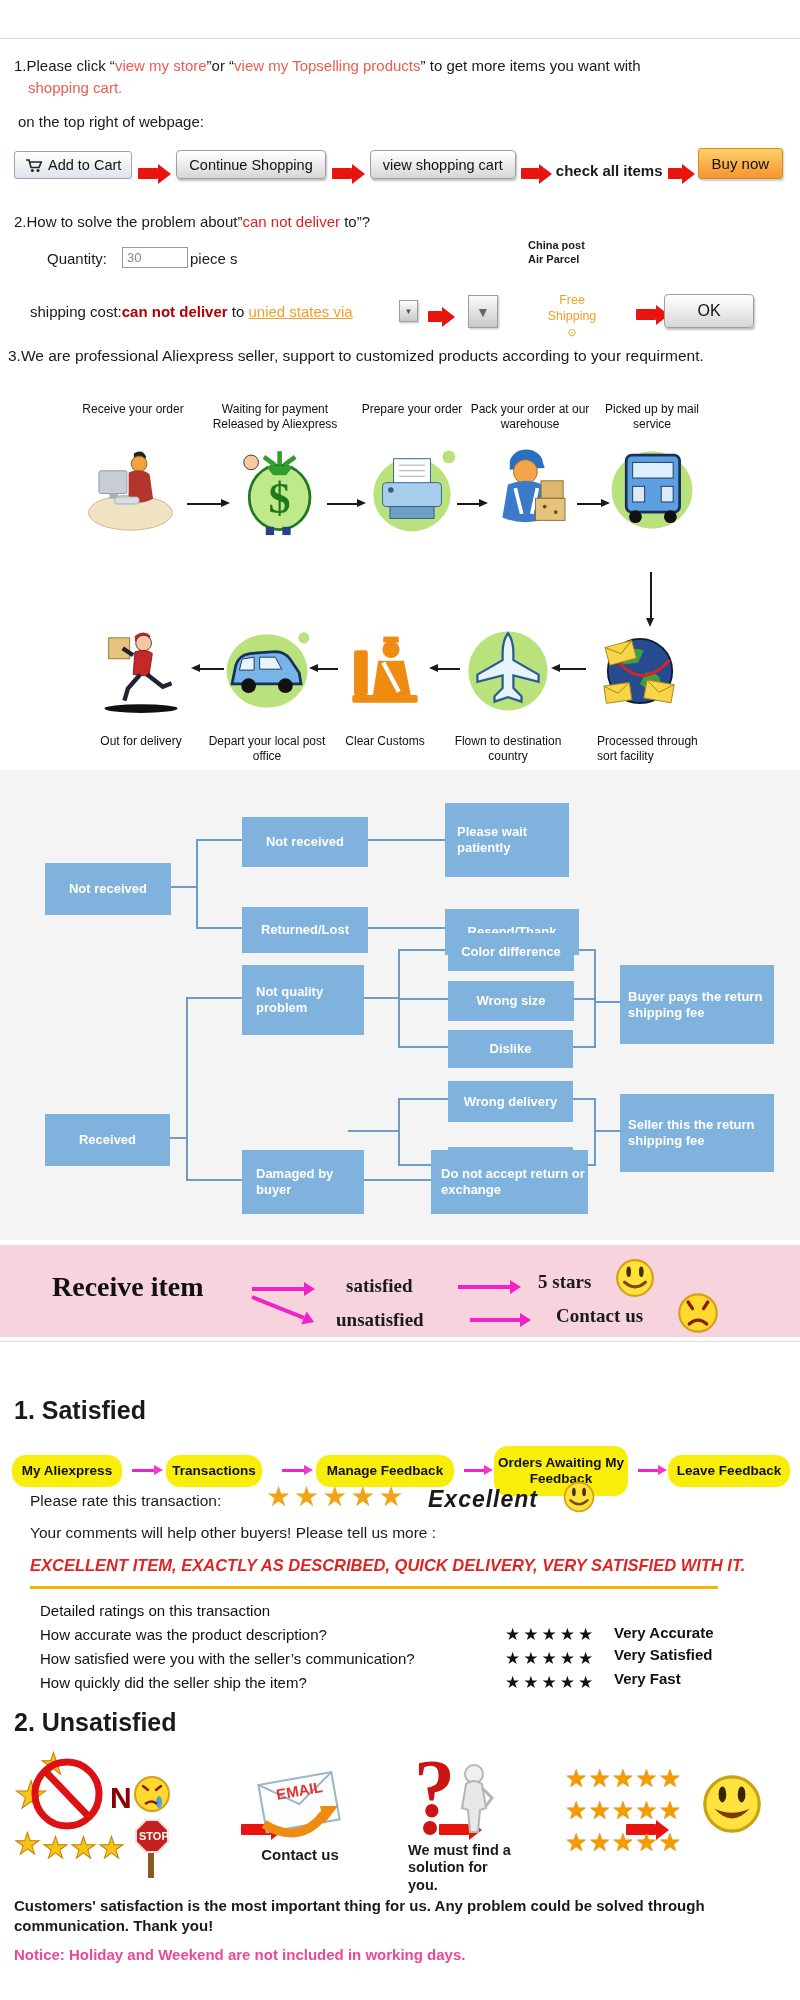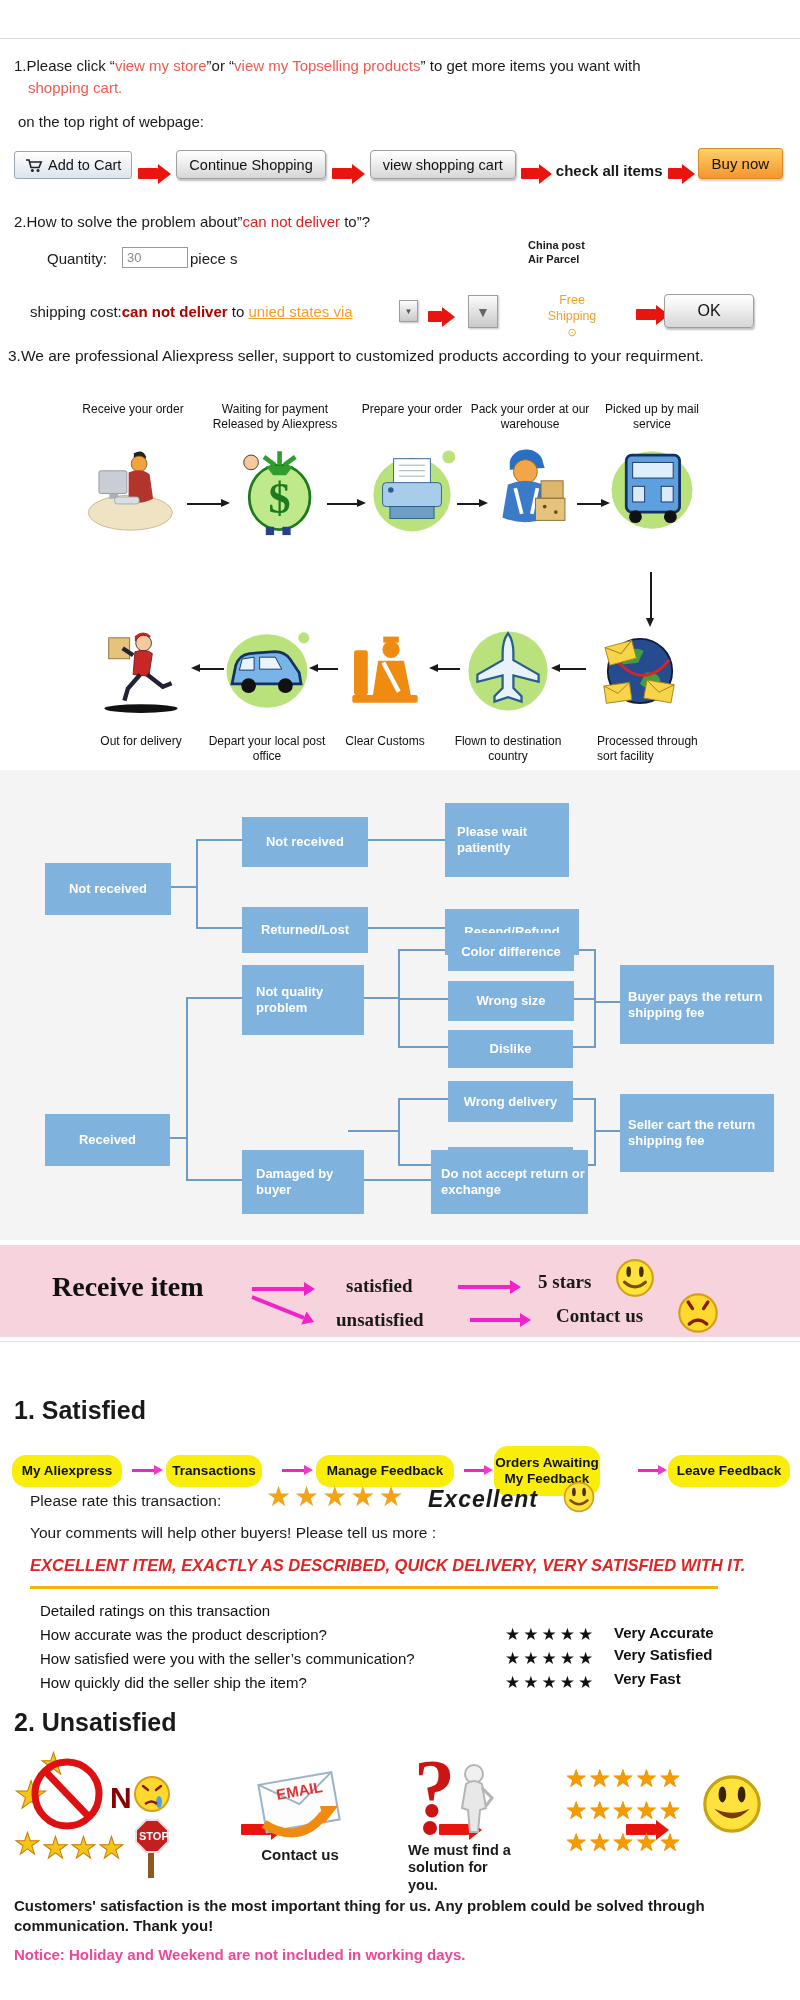--- a/index.html
+++ b/index.html
@@ -289,30 +289,30 @@
     <div class="fline" style="left:569px;top:328px;width:25px;height:2px"></div>
     <div class="fline" style="left:569px;top:394px;width:25px;height:2px"></div>
     <div class="fline" style="left:594px;top:328px;width:2px;height:68px"></div>
     <div class="fline" style="left:594px;top:360px;width:26px;height:2px"></div>
     <div class="fline" style="left:348px;top:409px;width:83px;height:2px"></div>
 
     <div class="fbox" style="left:45px;top:93px;width:122px;height:48px">Not received</div>
     <div class="fbox" style="left:242px;top:47px;width:122px;height:46px">Not received</div>
     <div class="fbox" style="left:445px;top:33px;width:110px;height:70px;text-align:left;justify-content:flex-start;padding-left:12px">Please wait patiently</div>
     <div class="fbox" style="left:242px;top:137px;width:122px;height:42px">Returned/Lost</div>
-    <div class="fbox" style="left:445px;top:139px;width:130px;height:42px">Resend/Refund</div>
+    <div class="fbox" style="left:445px;top:139px;width:130px;height:42px">Resend/Thank</div>
     <div class="fbox" style="left:242px;top:195px;width:106px;height:66px;text-align:left;justify-content:flex-start;padding-left:14px">Not quality problem</div>
     <div class="fbox" style="left:448px;top:163px;width:122px;height:34px">Color difference</div>
     <div class="fbox" style="left:448px;top:211px;width:122px;height:36px">Wrong size</div>
     <div class="fbox" style="left:448px;top:260px;width:121px;height:34px">Dislike</div>
     <div class="fbox" style="left:620px;top:195px;width:144px;height:75px;text-align:left;justify-content:flex-start;padding-left:8px">Buyer pays the return shipping fee</div>
     <div class="fbox" style="left:45px;top:344px;width:121px;height:48px">Received</div>
     <div class="fbox" style="left:448px;top:311px;width:121px;height:37px">Wrong delivery</div>
     <div class="fbox" style="left:448px;top:377px;width:121px;height:36px">Quality defect</div>
-    <div class="fbox" style="left:620px;top:324px;width:144px;height:74px;text-align:left;justify-content:flex-start;padding-left:8px">Seller cart the return shipping fee</div>
+    <div class="fbox" style="left:620px;top:324px;width:144px;height:74px;text-align:left;justify-content:flex-start;padding-left:8px">Seller this the return shipping fee</div>
     <div class="fbox" style="left:242px;top:380px;width:106px;height:60px;text-align:left;justify-content:flex-start;padding-left:14px">Damaged by buyer</div>
     <div class="fbox" style="left:431px;top:380px;width:145px;height:60px;text-align:left;justify-content:flex-start;padding-left:10px">Do not accept return or exchange</div>
   </div>
 
   
   <div id="banner">
     <div class="abs serifb" style="left:52px;top:26px;font-size:28px;color:#111">Receive item</div>
     <span class="marrow" style="left:252px;top:42px;width:52px"></span>
     <span class="marrow" style="left:252px;top:50px;width:56px;transform:rotate(22deg);transform-origin:left center"></span>
     <div class="abs serifb" style="left:346px;top:30px;font-size:19px">satisfied</div>
@@ -336,21 +336,21 @@
   <div class="divider" style="top:1341px"></div>
 
   
   <div class="abs" style="left:14px;top:1396px;font-size:25px;font-weight:bold">1. Satisfied</div>
   <div class="pill" style="left:12px;top:1455px;width:110px;height:32px">My Aliexpress</div>
   <span class="marrow thin" style="left:132px;top:1469px;width:22px"></span>
   <div class="pill" style="left:166px;top:1455px;width:96px;height:32px">Transactions</div>
   <span class="marrow thin" style="left:282px;top:1469px;width:22px"></span>
   <div class="pill" style="left:316px;top:1455px;width:138px;height:32px">Manage Feedback</div>
   <span class="marrow thin" style="left:464px;top:1469px;width:20px"></span>
-  <div class="pill" style="left:494px;top:1446px;width:106px;height:50px">Orders Awaiting My Feedback</div>
+  <div class="pill" style="left:494px;top:1446px;width:134px;height:50px">Orders Awaiting My Feedback</div>
   <span class="marrow thin" style="left:638px;top:1469px;width:20px"></span>
   <div class="pill" style="left:668px;top:1455px;width:122px;height:32px">Leave Feedback</div>
 
   <div class="abs" style="left:30px;top:1492px;font-size:15.5px">Please rate this transaction:</div>
   <div class="abs stars" style="left:266px;top:1480px;font-size:28px">★★★★★</div>
   <div class="abs" style="left:428px;top:1486px;font-size:23px;font-weight:bold;font-style:italic;letter-spacing:1px">Excellent</div>
   <svg class="abs" style="left:562px;top:1480px" width="34" height="34" viewBox="0 0 40 40">
     <circle cx="20" cy="20" r="17" fill="#ffe33b" stroke="#d4a017" stroke-width="2"></circle>
     <ellipse cx="14" cy="14" rx="2.2" ry="5" fill="#4a3000"></ellipse>
       <ellipse cx="26" cy="14" rx="2.2" ry="5" fill="#4a3000"></ellipse>

